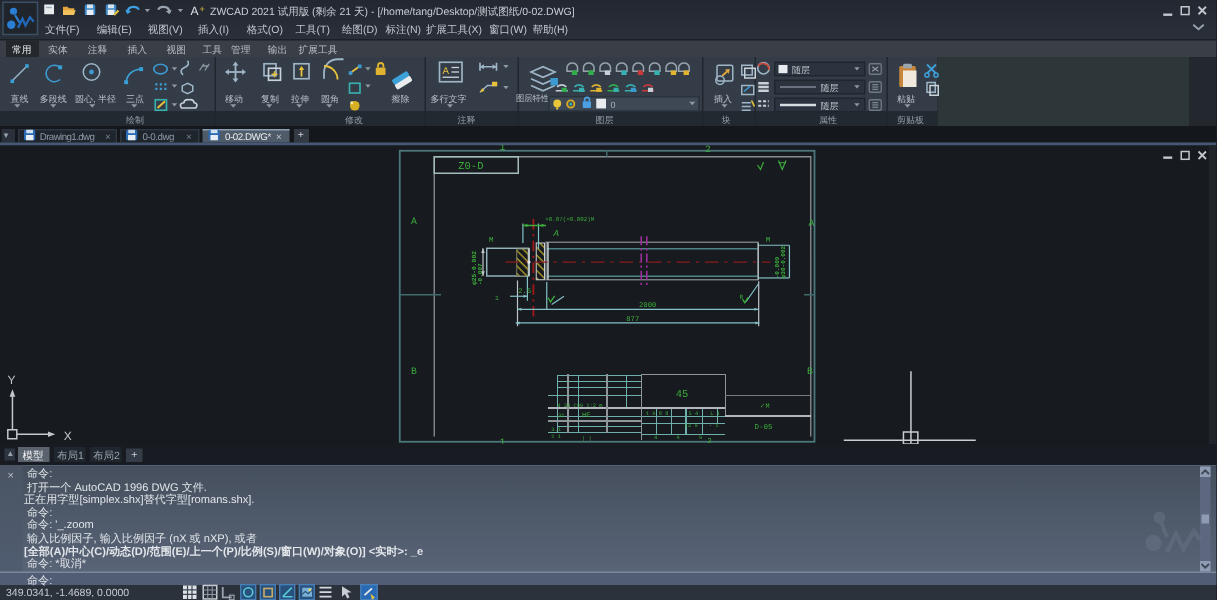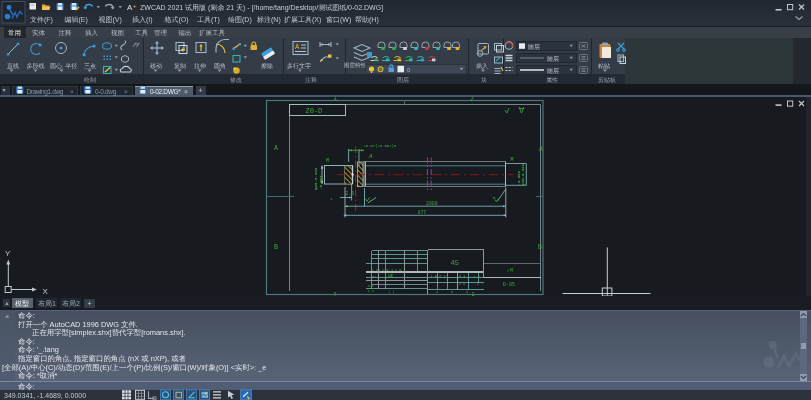--- a/index.html
+++ b/index.html
@@ -135,25 +135,25 @@
 
 <div class="t" style="left:4.2px;top:299.5px;font-size:5.5px;color:#9aa4ae;">▲</div>
 <div class="t" style="left:15px;top:299px;font-size:7px;color:#f2f4f6;">模型</div>
 <div class="t" style="left:38px;top:299px;font-size:7px;color:#9aa3ad;">布局1</div>
 <div class="t" style="left:62px;top:299px;font-size:7px;color:#9aa3ad;">布局2</div>
 <div class="t" style="left:87.5px;top:299.5px;font-size:7px;color:#cdd2d7;">+</div>
 
 <div id="cmd" style="position:absolute;top:0;left:0;font-size:7.4px;color:#e2e6ea;">
 <div class="t" style="left:18px;top:311px;">命令:</div>
 <div class="t" style="left:18px;top:319.6px;">打开一个 AutoCAD 1996 DWG 文件.</div>
-<div class="t" style="left:32px;top:328.2px;">正在用字型[simplex.shx]替代字型[romans.shx].</div>
+<div class="t" style="left:16px;top:328.2px;">正在用字型[simplex.shx]替代字型[romans.shx].</div>
 <div class="t" style="left:18px;top:336.8px;">命令:</div>
-<div class="t" style="left:18px;top:345.4px;">命令: '_.tang</div>
-<div class="t" style="left:18px;top:354px;">指定窗口的角点, 指定窗口的角点 (nX 或 nXP), 或者</div>
-<div class="t" style="left:2px;top:362.6px;">[全部(A)/中心(C)/动态(D)/范围(E)/上一个(P)/比例(S)/窗口(W)/对象(O)] &lt;实时&gt;: _e</div>
+<div class="t" style="left:18px;top:345.4px;">命令: '_.zoom</div>
+<div class="t" style="left:18px;top:354px;">输入比例因子, 输入比例因子 (nX 或 nXP), 或者</div>
+<div class="t" style="left:16px;top:362.6px;font-weight:bold;">[全部(A)/中心(C)/动态(D)/范围(E)/上一个(P)/比例(S)/窗口(W)/对象(O)] &lt;实时&gt;: _e</div>
 <div class="t" style="left:18px;top:371.2px;">命令: *取消*</div>
 <div class="t" style="left:18px;top:382.3px;">命令:</div>
 <div class="t" style="left:5px;top:311.5px;color:#b6bdc4;">×</div>
 </div>
 
 <div class="t" style="left:4px;top:391.5px;font-size:7px;color:#c6ccd2;">349.0341, -1.4689, 0.0000</div>
 
 <svg class="abs" style="left:0;top:0;" width="811" height="400" viewBox="0 0 811 400">
 <defs>
 <pattern id="hy" width="3.6" height="3.6" patternUnits="userSpaceOnUse" patternTransform="rotate(45)">

